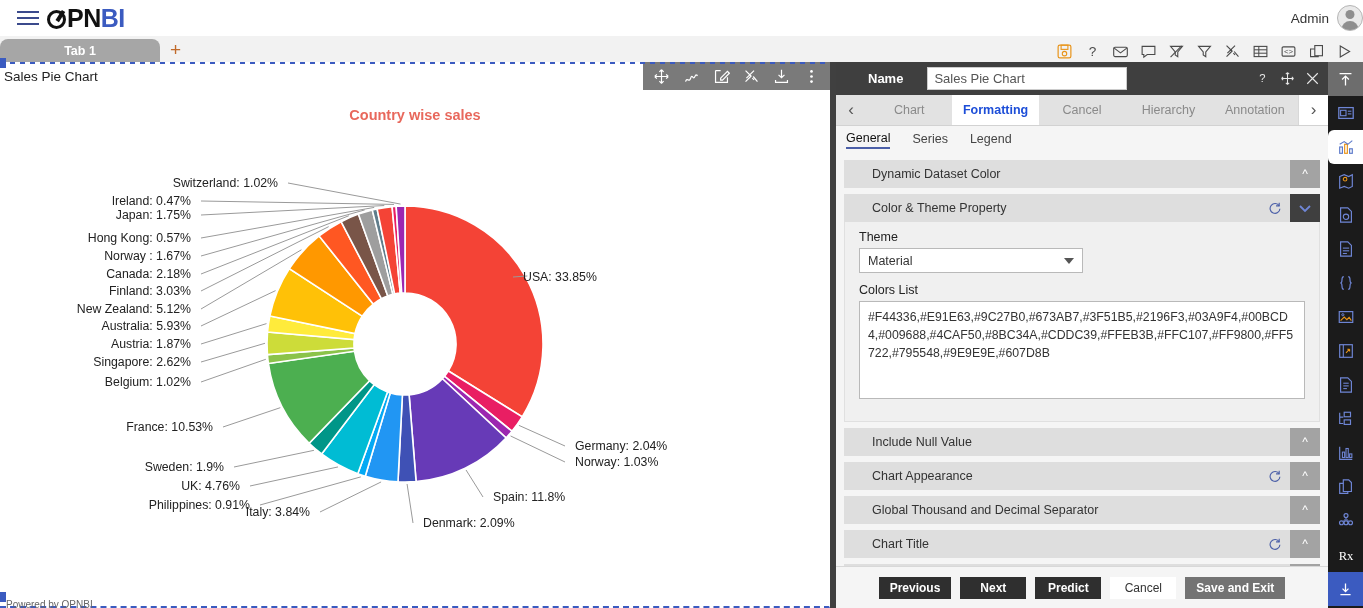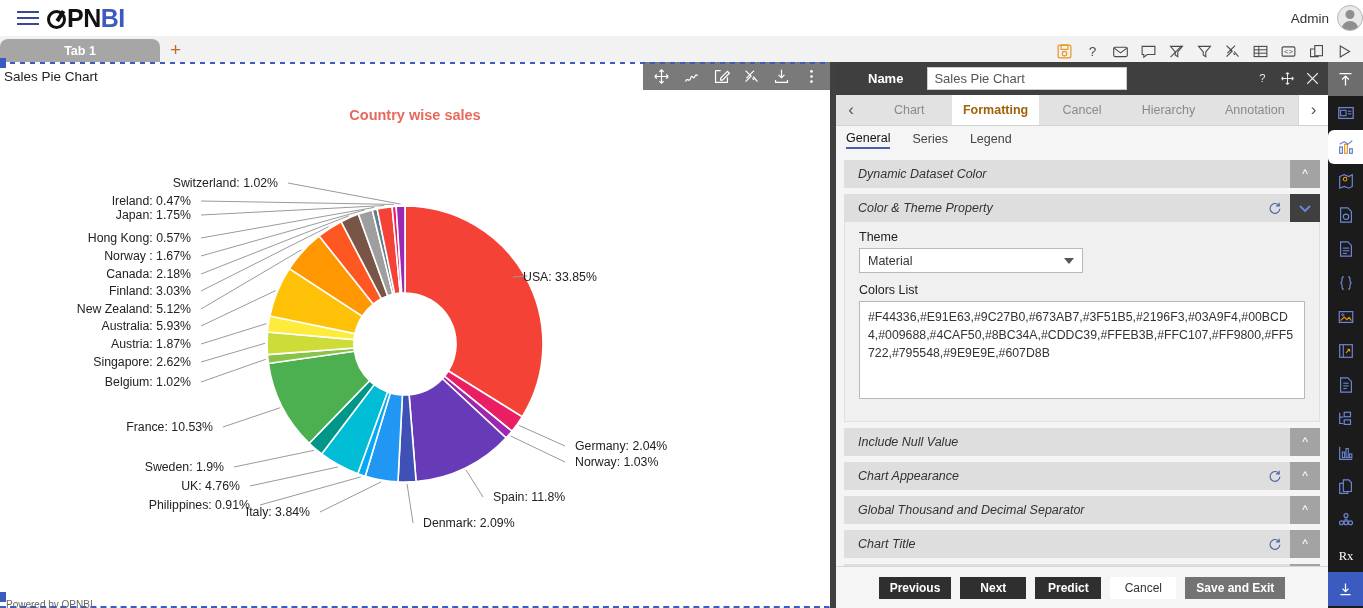--- a/index.html
+++ b/index.html
@@ -109,35 +109,35 @@
   }
   .tabs-row .arrow {
     width:30px; display:flex; align-items:center; justify-content:center;
     font-size:17px; color:#555; cursor:pointer;
   }
   .tabs-row .arrow.right { background:#fff; border-left:1px solid #d8d8d8; }
   .ptab {
     flex:1; display:flex; align-items:center; justify-content:center;
     font-size:12.5px; color:#8a8a8a; cursor:pointer;
   }
-  .ptab.active { background:#ffffff; color:#a16207; font-weight:bold; }
+  .ptab.active { background:#ffffff; color:#1d4ed8; font-weight:bold; }
 
   .subtabs {
     height:28px; background:#f5f5f5; display:flex; align-items:center; gap:22px; padding-left:10px; flex:none;
   }
   .subtab { font-size:12.5px; color:#444; cursor:pointer; padding-bottom:2px; }
   .subtab.active { color:#111; border-bottom:2px solid #4b5fa8; }
 
   .panel-body { flex:1; overflow:hidden; padding:6px 8px 0 8px; }
 
   .acc {
     background:#dedede; height:28px; display:flex; align-items:center;
     margin-bottom:6px; position:relative;
   }
-  .acc .acc-title { font-size:12.5px; color:#333; padding-left:14px;font-style:italic; }
+  .acc .acc-title { font-size:12.5px; color:#333; padding-left:28px; }
   .acc .acc-icons { margin-left:auto; display:flex; align-items:stretch; height:28px; }
   .acc .refresh {
     width:30px; display:flex; align-items:center; justify-content:center; cursor:pointer;
   }
   .acc .chev {
     width:30px; background:#a3a3a3; color:#fff; display:flex; align-items:center;
     justify-content:center; font-size:12px; cursor:pointer;
   }
   .acc .chev.open { background:#3f3f3f; }
 

